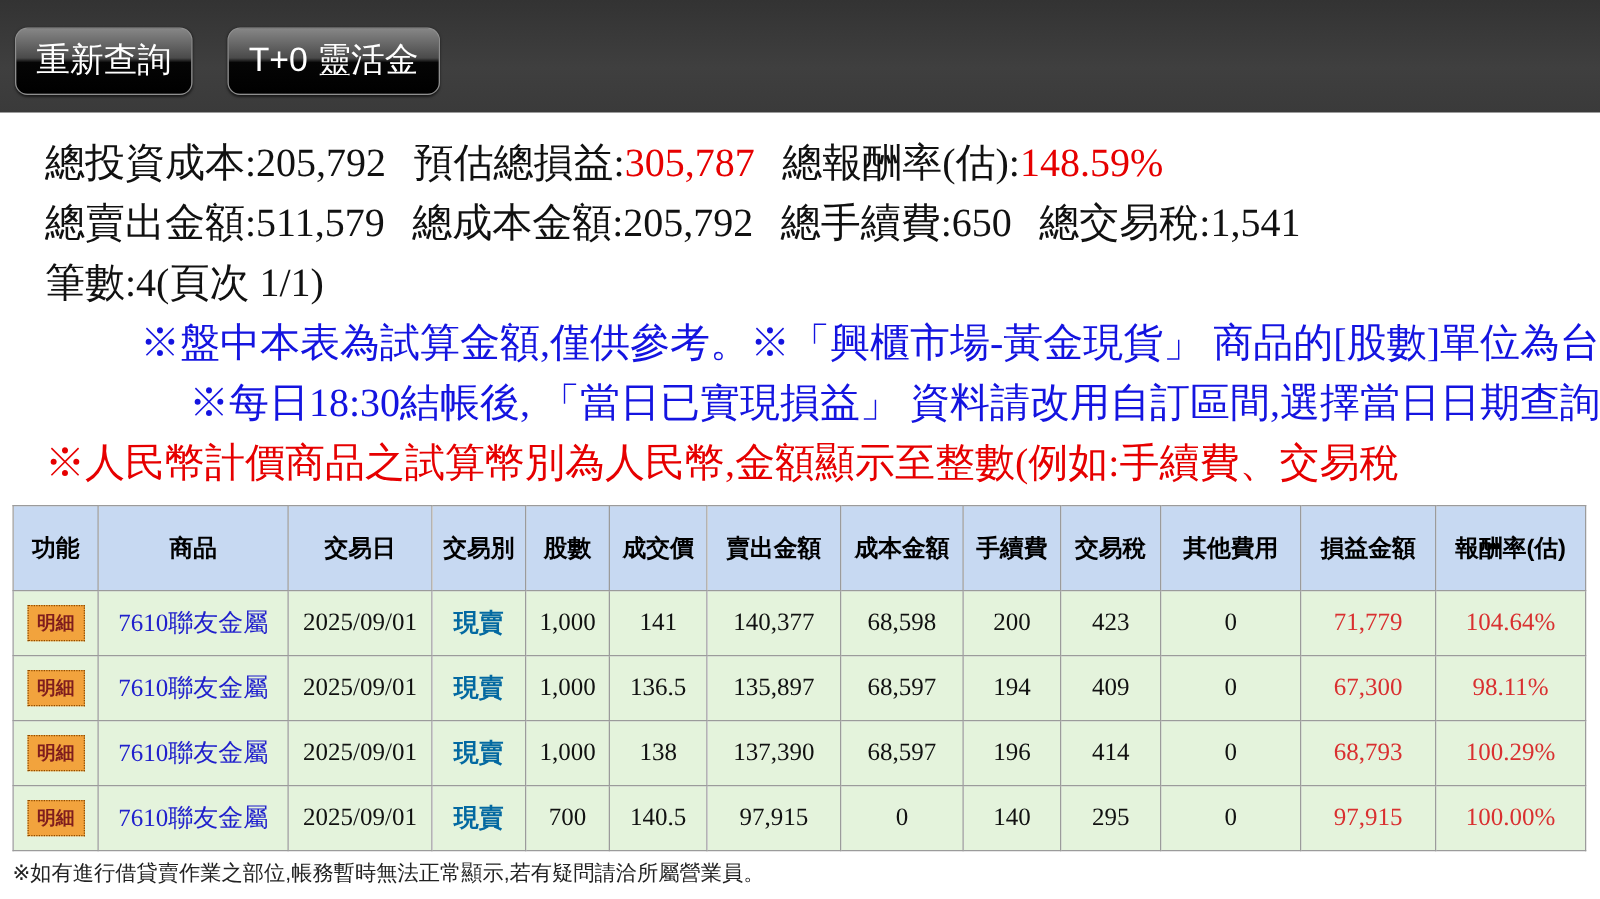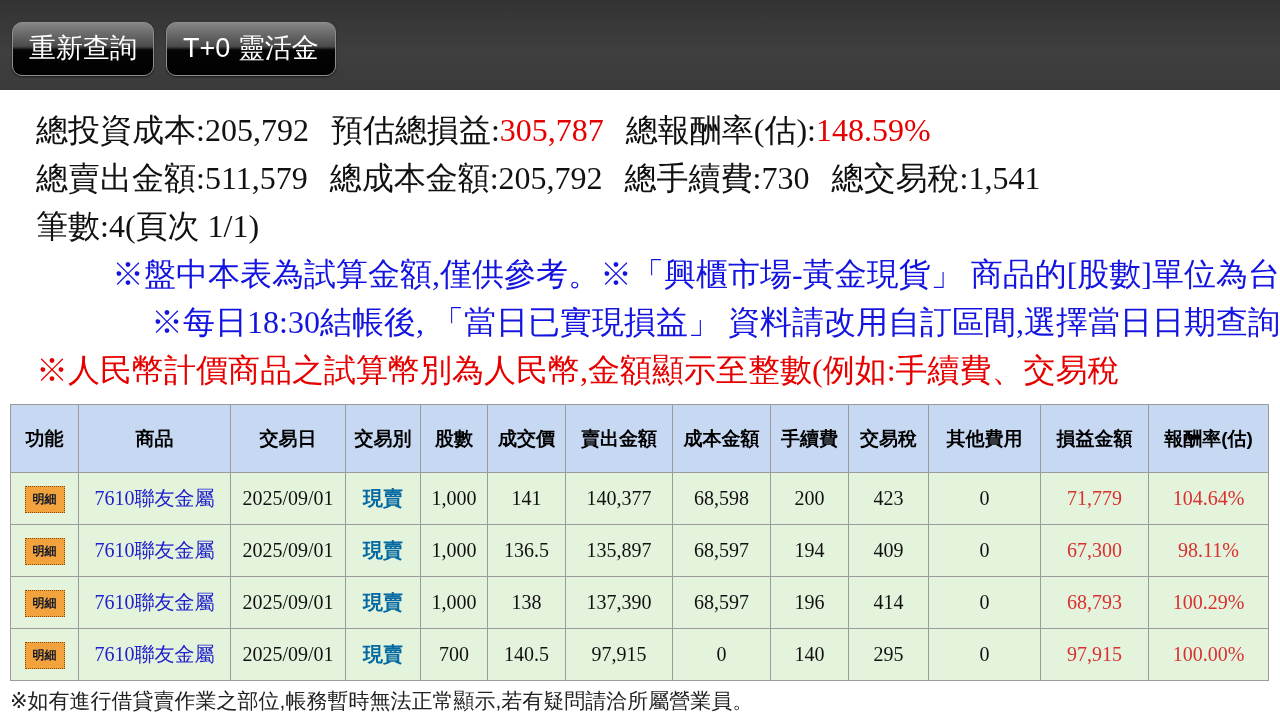--- a/index.html
+++ b/index.html
@@ -6,21 +6,21 @@
   body{
     width:1280px;height:719px;overflow:hidden;background:#ffffff;
     font-family:"Liberation Serif","DejaVu Serif",serif;
     -webkit-font-smoothing:antialiased;
   }
   .page{position:relative;width:1280px;height:719px;overflow:hidden;}
 
   
   .topbar{
     height:90px;background:linear-gradient(180deg,#333333 0%,#3f3f3f 60%,#3a3a3a 100%);
-    display:flex;align-items:flex-end;padding:16px 0 14px 12px;box-sizing:border-box;gap:12px;
+    display:flex;align-items:flex-end;padding:16px 0 14px 12px;box-sizing:border-box;gap:28px;
   }
   .gloss-btn{
     font-family:"Liberation Sans","DejaVu Sans",sans-serif;
     font-size:27px;color:#ffffff;padding:7px 16px 9px 16px;border-radius:10px;
     border:1px solid #8f8f8f;
     background:linear-gradient(180deg,#868686 0%,#4a4a4a 45%,#050505 52%,#000000 100%);
     box-shadow:0 1px 2px rgba(0,0,0,.6);
     cursor:pointer;white-space:nowrap;
   }
 
@@ -48,28 +48,28 @@
   }
   table.pl td{background:#e4f3dc;height:52px;padding:0 6px;}
   td.c-func{text-align:center;}
   td.c-product{text-align:center;color:#2020cc;cursor:pointer;}
   td.c-date{text-align:center;color:#111;}
   td.c-type{text-align:center;color:#0369a1;font-family:"Liberation Sans","DejaVu Sans",sans-serif;font-weight:bold;}
   td.c-num{text-align:center;color:#111;}
   td.c-red{color:#d93030;}
   .detail-btn{
     display:inline-block;background:#f2a33d;border:1px dotted #8a4a00;
-    color:#0f172a;font-family:"Liberation Sans","DejaVu Sans",sans-serif;
-    font-weight:bold;font-size:12px;padding:4px 7px;cursor:pointer;
+    color:#7f1d1d;font-family:"Liberation Sans","DejaVu Sans",sans-serif;
+    font-weight:bold;font-size:15px;padding:4px 7px;cursor:pointer;
   }
 
   
   .footer-note{
     font-family:"Liberation Sans","DejaVu Sans",sans-serif;
-    font-size:21px;color:#222;margin:6px 0 0 10px;white-space:nowrap;overflow:hidden;
+    font-size:17px;color:#222;margin:6px 0 0 10px;white-space:nowrap;overflow:hidden;
   }
 </style>
 </head>
 <body>
 
 <div class="page">
 
   <div class="topbar">
     <button class="gloss-btn">重新查詢</button>
     <button class="gloss-btn">T+0 靈活金</button>
@@ -79,21 +79,21 @@
 
     <div class="txt-line">
       <span>總投資成本:</span><span class="seg">205,792</span>
       <span>預估總損益:</span><span class="seg red">305,787</span>
       <span>總報酬率(估):</span><span class="seg red">148.59%</span>
     </div>
 
     <div class="txt-line">
       <span>總賣出金額:</span><span class="seg">511,579</span>
       <span>總成本金額:</span><span class="seg">205,792</span>
-      <span>總手續費:</span><span class="seg">730</span>
+      <span>總手續費:</span><span class="seg">650</span>
       <span>總交易稅:</span><span class="seg">1,541</span>
     </div>
 
     <div class="txt-line">筆數:4(頁次 1/1)</div>
 
     <div class="txt-line notice-blue">※盤中本表為試算金額,僅供參考。※「興櫃市場-黃金現貨」 商品的[股數]單位為台</div>
     <div class="txt-line notice-blue">※每日18:30結帳後, 「當日已實現損益」 資料請改用自訂區間,選擇當日日期查詢</div>
     <div class="txt-line notice-red">※人民幣計價商品之試算幣別為人民幣,金額顯示至整數(例如:手續費、交易稅</div>
   </div>
 

